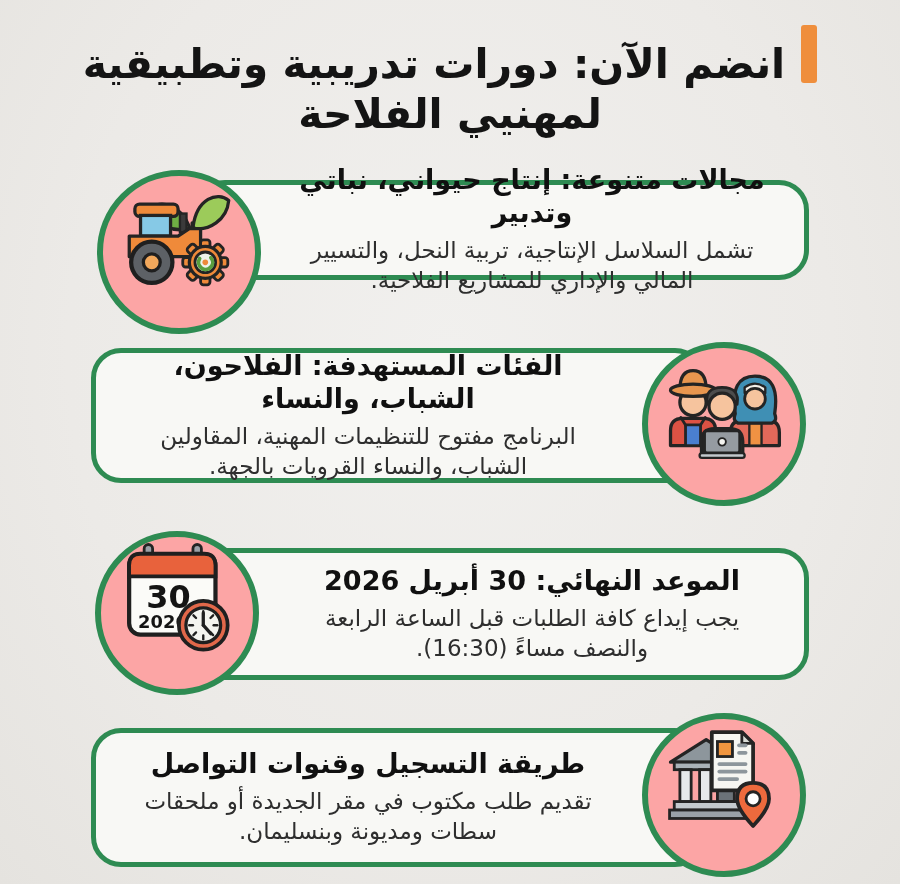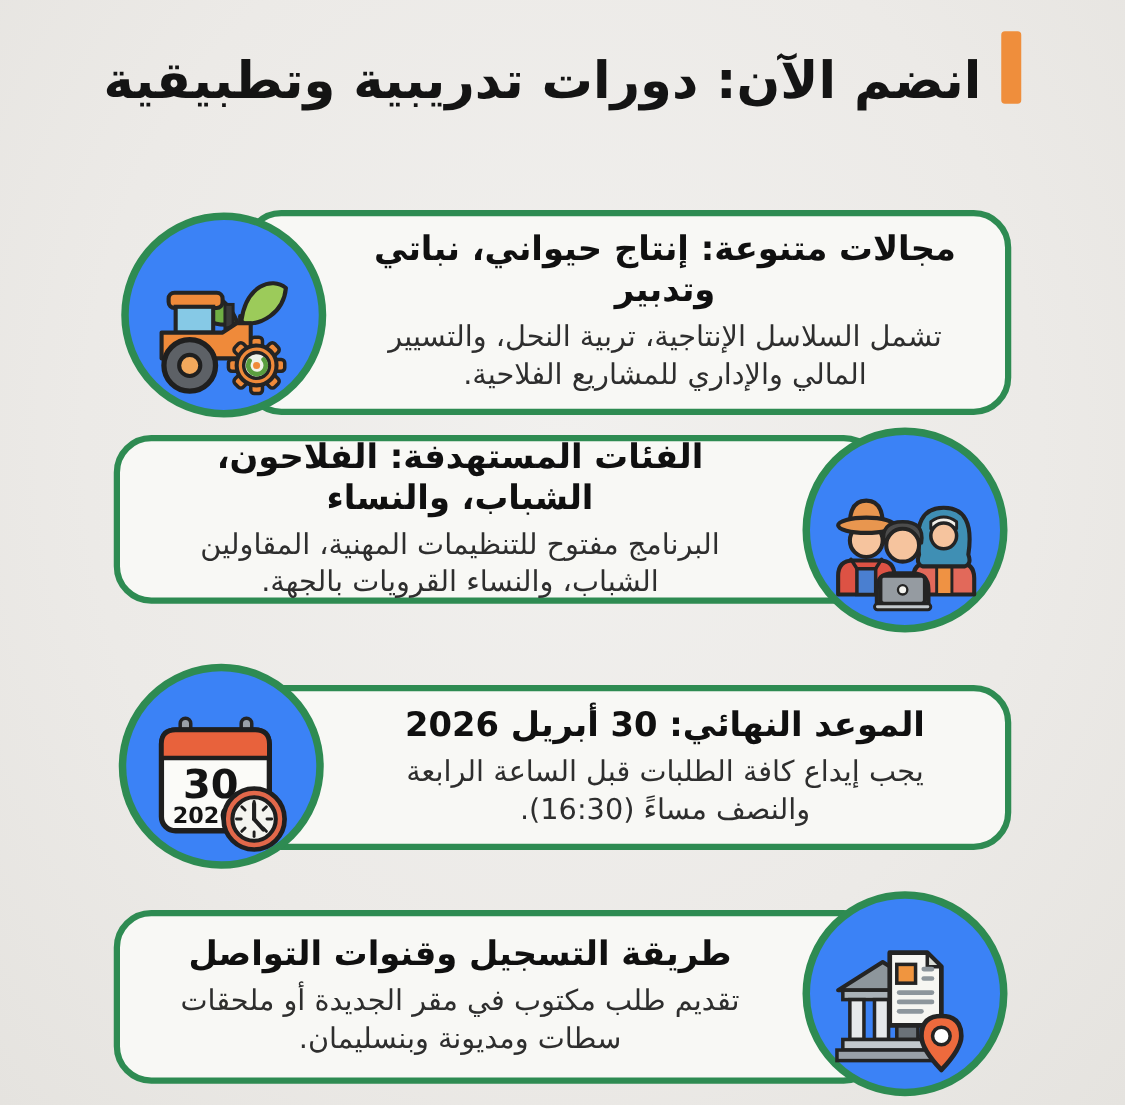--- a/index.html
+++ b/index.html
@@ -22,44 +22,45 @@
     display:flex;align-items:center;justify-content:center;
   }
   .card-box.icon-left{padding:6px 26px 6px 86px;}
   .card-box.icon-right{padding:6px 86px 6px 26px;}
   .card-text{direction:rtl;text-align:center;max-width:500px;}
   .card-title{margin:0 0 5px 0;font-size:27px;font-weight:bold;color:#101010;line-height:1.22;}
   .card-body{margin:0;font-size:23px;color:#2e2e2e;line-height:1.32;}
   .icon-circle{
     position:absolute;z-index:2;box-sizing:border-box;
     width:164px;height:164px;border-radius:50%;
-    background:#3b82f6;border:6px solid #2e8b52;
-    display:flex;align-items:flex-end;justify-content:center;
+    background:#fca5a5;border:6px solid #2e8b52;
+    display:flex;align-items:flex-start;justify-content:center;
   }
   .icon-circle svg{width:122px;height:122px;}
   
-  #box1{left:195px;top:168px;width:614px;height:164px;}
+  #box1{left:195px;top:180px;width:614px;height:100px;}
   #cir1{left:97px; top:170px;}
   #box2{left:91px; top:348px;width:614px;height:135px;}
   #cir2{left:642px;top:342px;}
   #box3{left:195px;top:548px;width:614px;height:132px;}
   #cir3{left:95px; top:531px;}
   #box4{left:91px; top:728px;width:614px;height:139px;justify-content:flex-end;}
   #cir4{left:642px;top:713px;}
   text.cal-day{font:bold 34px "DejaVu Sans",sans-serif;fill:#141414;}
   text.cal-year{font:bold 19px "DejaVu Sans",sans-serif;fill:#141414;}
 </style>
 </head>
 <body>
 
 <header class="title-wrap">
   <div class="title-row">
     <span class="accent-bar"></span>
     <div class="t1">انضم الآن: دورات تدريبية وتطبيقية</div>
   </div>
+  <div class="t2">لمهنيي الفلاحة</div>
 </header>
 
 <section id="box1" class="card-box icon-left">
   <div class="card-text">
     <h2 class="card-title">مجالات متنوعة: إنتاج حيواني، نباتي وتدبير</h2>
     <p class="card-body">تشمل السلاسل الإنتاجية، تربية النحل، والتسيير المالي والإداري للمشاريع الفلاحية.</p>
   </div>
 </section>
 <div id="cir1" class="icon-circle">
   <svg viewBox="0 0 130 130">

